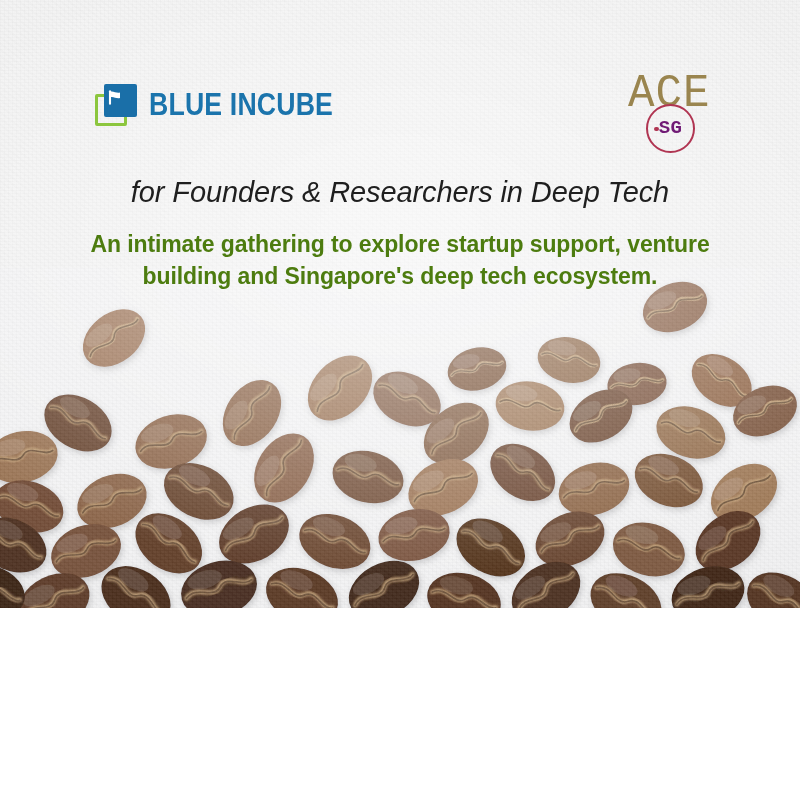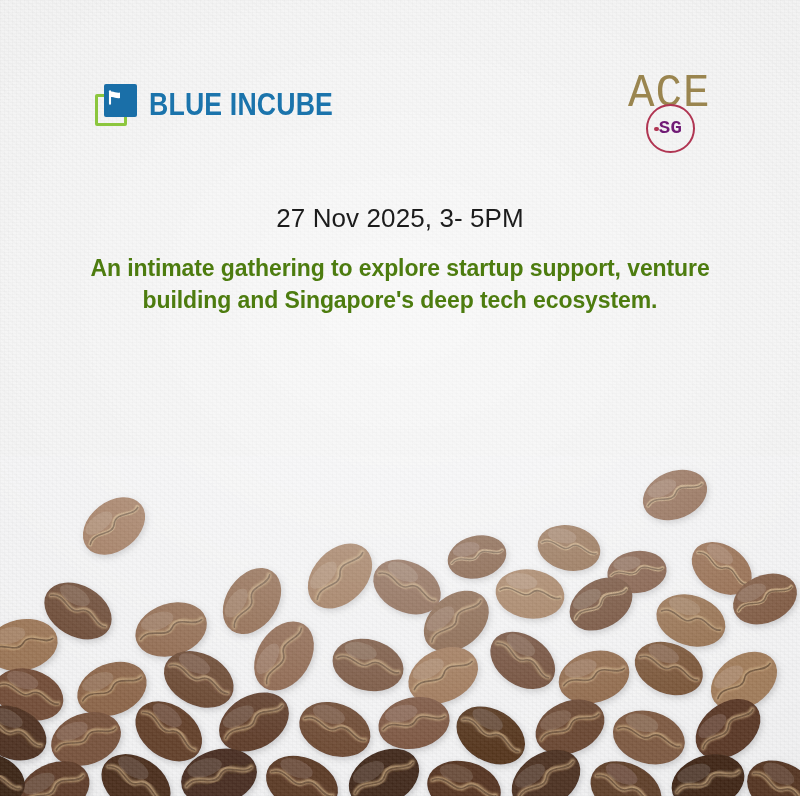--- a/index.html
+++ b/index.html
@@ -5,21 +5,21 @@
 <style>
   * { margin:0; padding:0; box-sizing:border-box; }
   html, body {
     width:800px; height:800px;
     font-family:"Liberation Sans", sans-serif;
     overflow:hidden;
   }
 
   #poster {
     position:relative;
-    width:800px; height:796px;
+    width:800px; height:608px;
     background:#f2f2f2;
     overflow:hidden;
   }
 
   
   .grain {
     position:absolute; inset:0;
     background-image:
       repeating-linear-gradient(0deg,   rgba(0,0,0,.016) 0 1px, rgba(255,255,255,.022) 1px 3px),
       repeating-linear-gradient(90deg,  rgba(0,0,0,.014) 0 1px, rgba(255,255,255,.020) 1px 4px),
@@ -140,21 +140,21 @@
     <div class="ace-logo">
       <span class="ace-word">ACE</span>
       <span class="ace-badge">
         <span class="dot"></span>
         <span class="sg">SG</span>
       </span>
     </div>
   </div>
 
   <div class="copy">
-    <div class="date">27 Nov 2025, 3- 5PM</div>
+    <div class="subtitle">for Founders &amp; Researchers in Deep Tech</div>
     <div class="blurb">An intimate gathering to explore startup support, venture building and Singapore's deep tech ecosystem.</div>
   </div>
 
   <div class="beans">
     <svg viewBox="0 0 800 340" preserveAspectRatio="none" aria-hidden="true">
       <defs>
         <radialGradient id="bg1" cx="40%" cy="32%" r="72%">
           <stop offset="0%" stop-color="#a98straw"></stop>
         </radialGradient>
 

